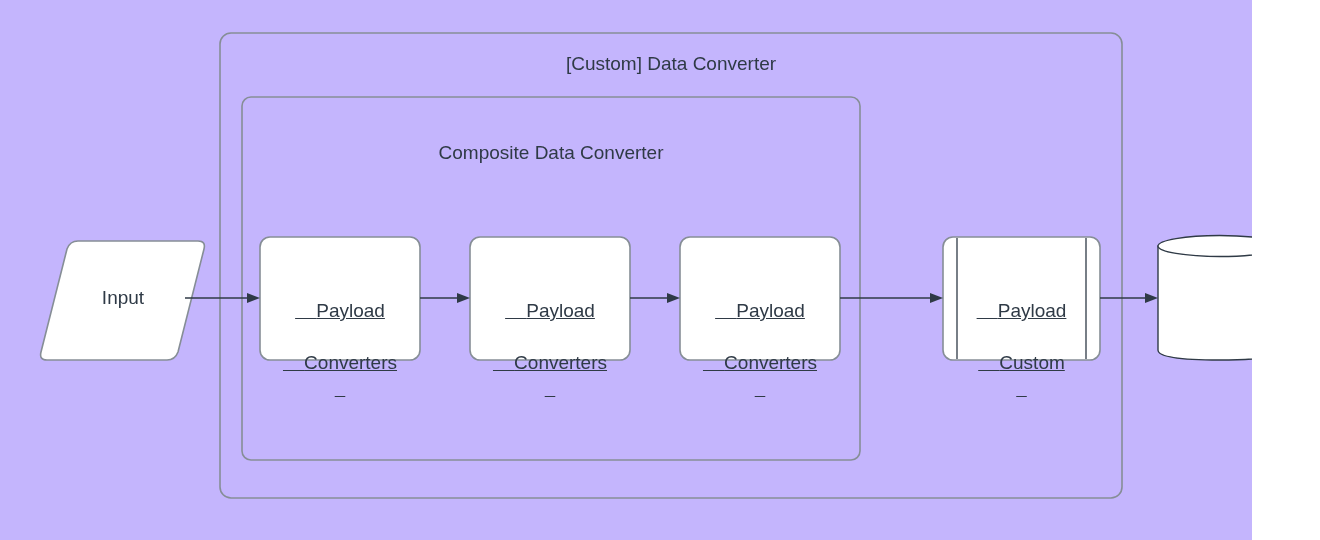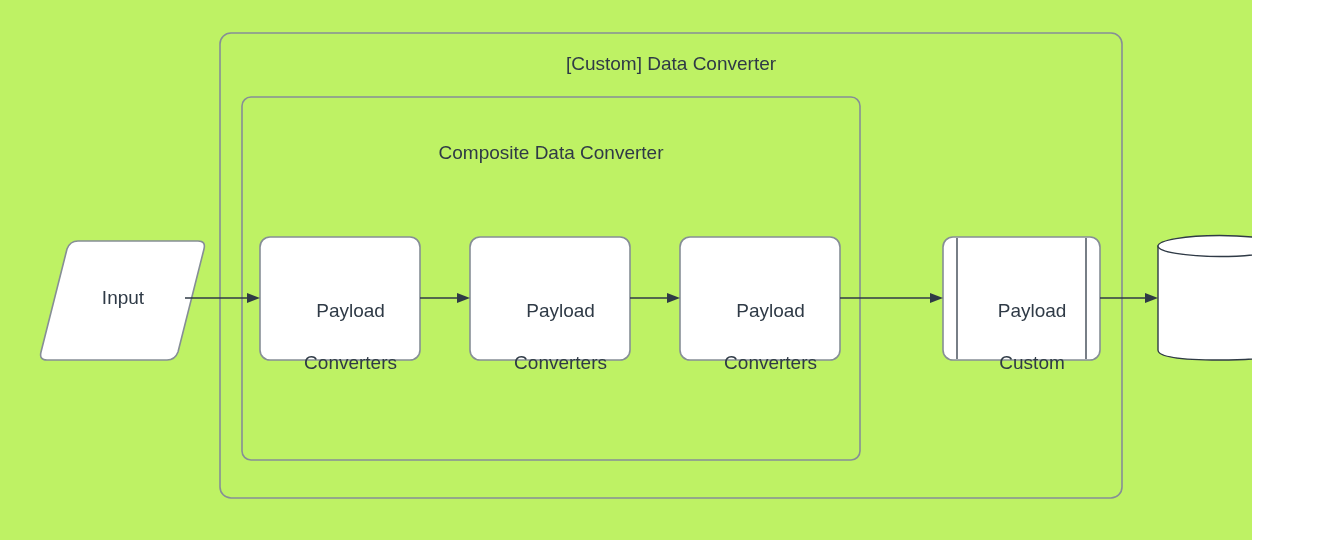--- a/index.html
+++ b/index.html
@@ -7,21 +7,21 @@
     padding: 0;
     background: #ffffff;
   }
   body {
     font-family: "Liberation Sans", sans-serif;
   }
   #canvas {
     position: relative;
     width: 1252px;
     height: 540px;
-    background: #bef264;
+    background: #c4b5fd;
     overflow: hidden;
   }
   svg.diagram {
     position: absolute;
     left: 0;
     top: 0;
     width: 1320px;
     height: 540px;
   }
   .shape-stroke {
@@ -62,20 +62,21 @@
     font-family: "Liberation Sans", sans-serif;
     font-size: 19px;
     line-height: 25px;
     text-align: center;
     white-space: pre;
     pointer-events: none;
     user-select: none;
   }
   .label.two-line {
     line-height: 26px;
+    text-decoration: underline;
   }
   .container-title {
     font-size: 19px;
   }
 </style>
 </head>
 <body>
 
 <div id="canvas">
 

